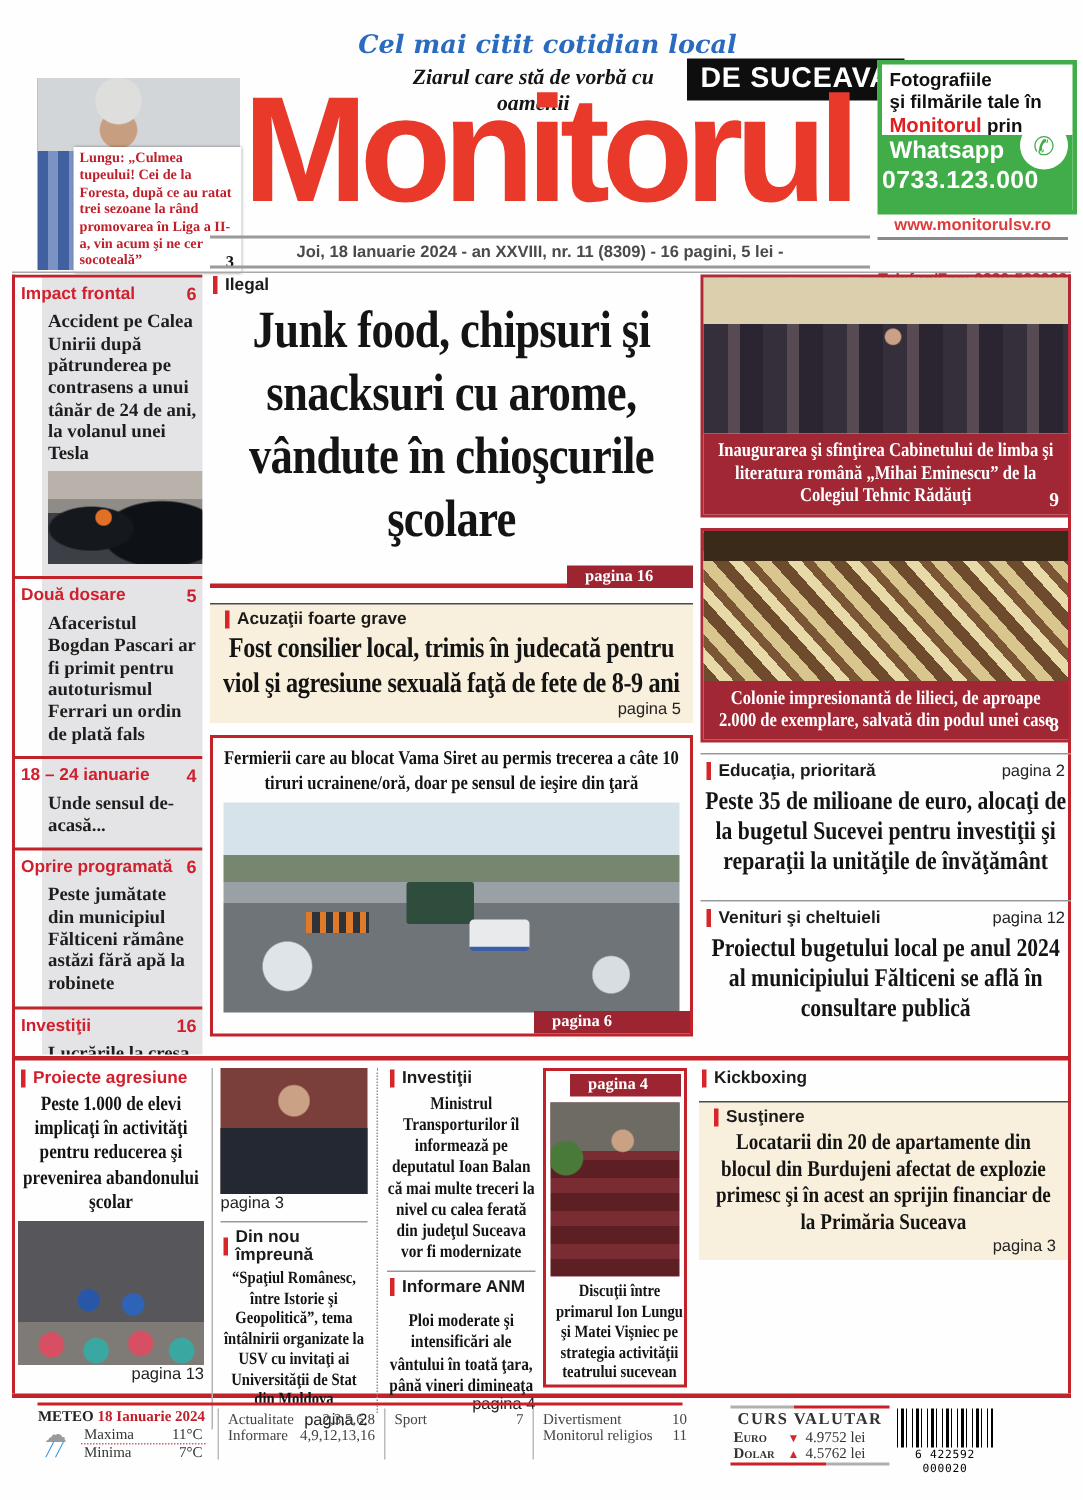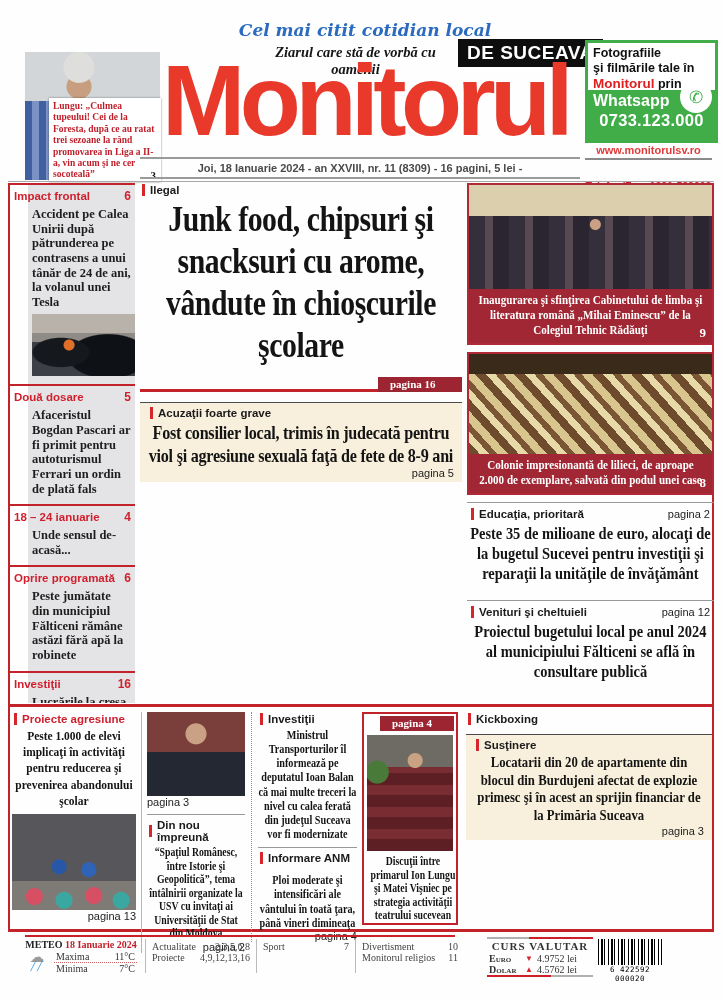--- a/index.html
+++ b/index.html
@@ -39,21 +39,21 @@
      font-weight:bold;font-size:100px;line-height:.96;letter-spacing:-5.5px}
   #wa{left:585px;top:40px;width:127px;height:97px;border:3px solid #41ad49;background:#fff}
   .wa-top{padding:3px 5px 0;font-weight:bold;font-size:12.5px;line-height:1.18;color:#101010}
   .wa-brand{color:#e02020;font-size:13.5px}
   .wa-green{position:absolute;left:0;right:0;bottom:0;height:50px;background:#41ad49;color:#fff}
   .wa-row{display:flex;align-items:center;padding:1px 5px 0}
   .wa-app{font-weight:bold;font-size:16px}
   .wa-icon{width:28px;height:28px;background:#fff;border-radius:50%;color:#41ad49;font-size:17px;
      display:flex;align-items:center;justify-content:center;margin-left:auto;margin-top:-8px;
      box-shadow:0 0 0 2px #fff}
-  .wa-num{font-weight:bold;font-size:16.5px;text-align:center;letter-spacing:.3px}
+  .wa-num{font-weight:bold;font-size:16.5px;text-align:left;letter-spacing:.3px}
   #site{left:585px;top:144px;width:127px;text-align:center;font-weight:bold;font-size:11px;color:#e03a3a}
   #phone{left:585px;top:158px;width:127px;text-align:center;font-weight:bold;font-size:10.5px;color:#cf2030;
      border-top:2px solid #8a8a8a;padding-top:20px}
   #dateline{left:140px;top:157px;width:440px;text-align:center;font-weight:bold;font-size:11px;color:#4a4a4a;
      border-top:2px solid #9a9a9a;border-bottom:2px solid #9a9a9a;padding:3px 0}
   
   #rule-top{left:8px;top:181px;width:706px;height:1px;background:#a8a8a8}
   #vline-left{left:8px;top:183px;width:2px;height:746px;background:#c2222a}
   #vline-right{left:712px;top:183px;width:2px;height:746px;background:#c2222a}
   #rule-mid{left:8px;top:704px;width:706px;height:3px;background:#c2222a}
@@ -277,20 +277,29 @@
       </div>
     </div>
     <div id="second">
       <div class="krow">
           <span class="kbar"></span>
           <span class="kick">Acuzaţii foarte grave</span>
         </div>
       <div class="hl cond" id="second-hl">Fost consilier local, trimis în judecată pentru viol şi agresiune sexuală faţă de fete de 8-9 ani</div>
       <div class="pagelbl">pagina 5</div>
     </div>
+    <div id="third">
+      <div class="hl cond" id="third-hl">Fermierii care au blocat Vama Siret au permis trecerea a câte 10 tiruri ucrainene/oră, doar pe sensul de ieşire din ţară</div>
+      <div class="ph ph-border" id="third-ph">
+        <div class="pd pd-truck"></div>
+        <div class="pd pd-car"></div>
+        <div class="pd pd-people"></div>
+      </div>
+      <span class="badge">pagina 6</span>
+    </div>
   </div>
 
   <div class="abs" id="rightcol">
     <div class="pstory">
       <div class="ph ph-class" id="story1-ph"></div>
       <div class="cap">
         <div class="cap-t cond">Inaugurarea şi sfinţirea Cabinetului de limba şi literatura română „Mihai Eminescu” de la Colegiul Tehnic Rădăuţi</div>
         <div class="cap-pg">9</div>
       </div>
     </div>
@@ -405,21 +414,21 @@
   <div class="abs fsep" id="fsep1"></div>
   <div class="abs fsep" id="fsep2"></div>
   <div class="abs fsep" id="fsep3"></div>
 
   <div class="abs fidx" id="idx1">
     <div class="row">
         <span>Actualitate</span>
         <span>2,3,5,6,8</span>
       </div>
     <div class="row">
-        <span>Proiecte</span>
+        <span>Informare</span>
         <span>4,9,12,13,16</span>
       </div>
   </div>
   <div class="abs fidx" id="idx2">
     <div class="row">
         <span>Sport</span>
         <span>7</span>
       </div>
   </div>
   <div class="abs fidx" id="idx3">

